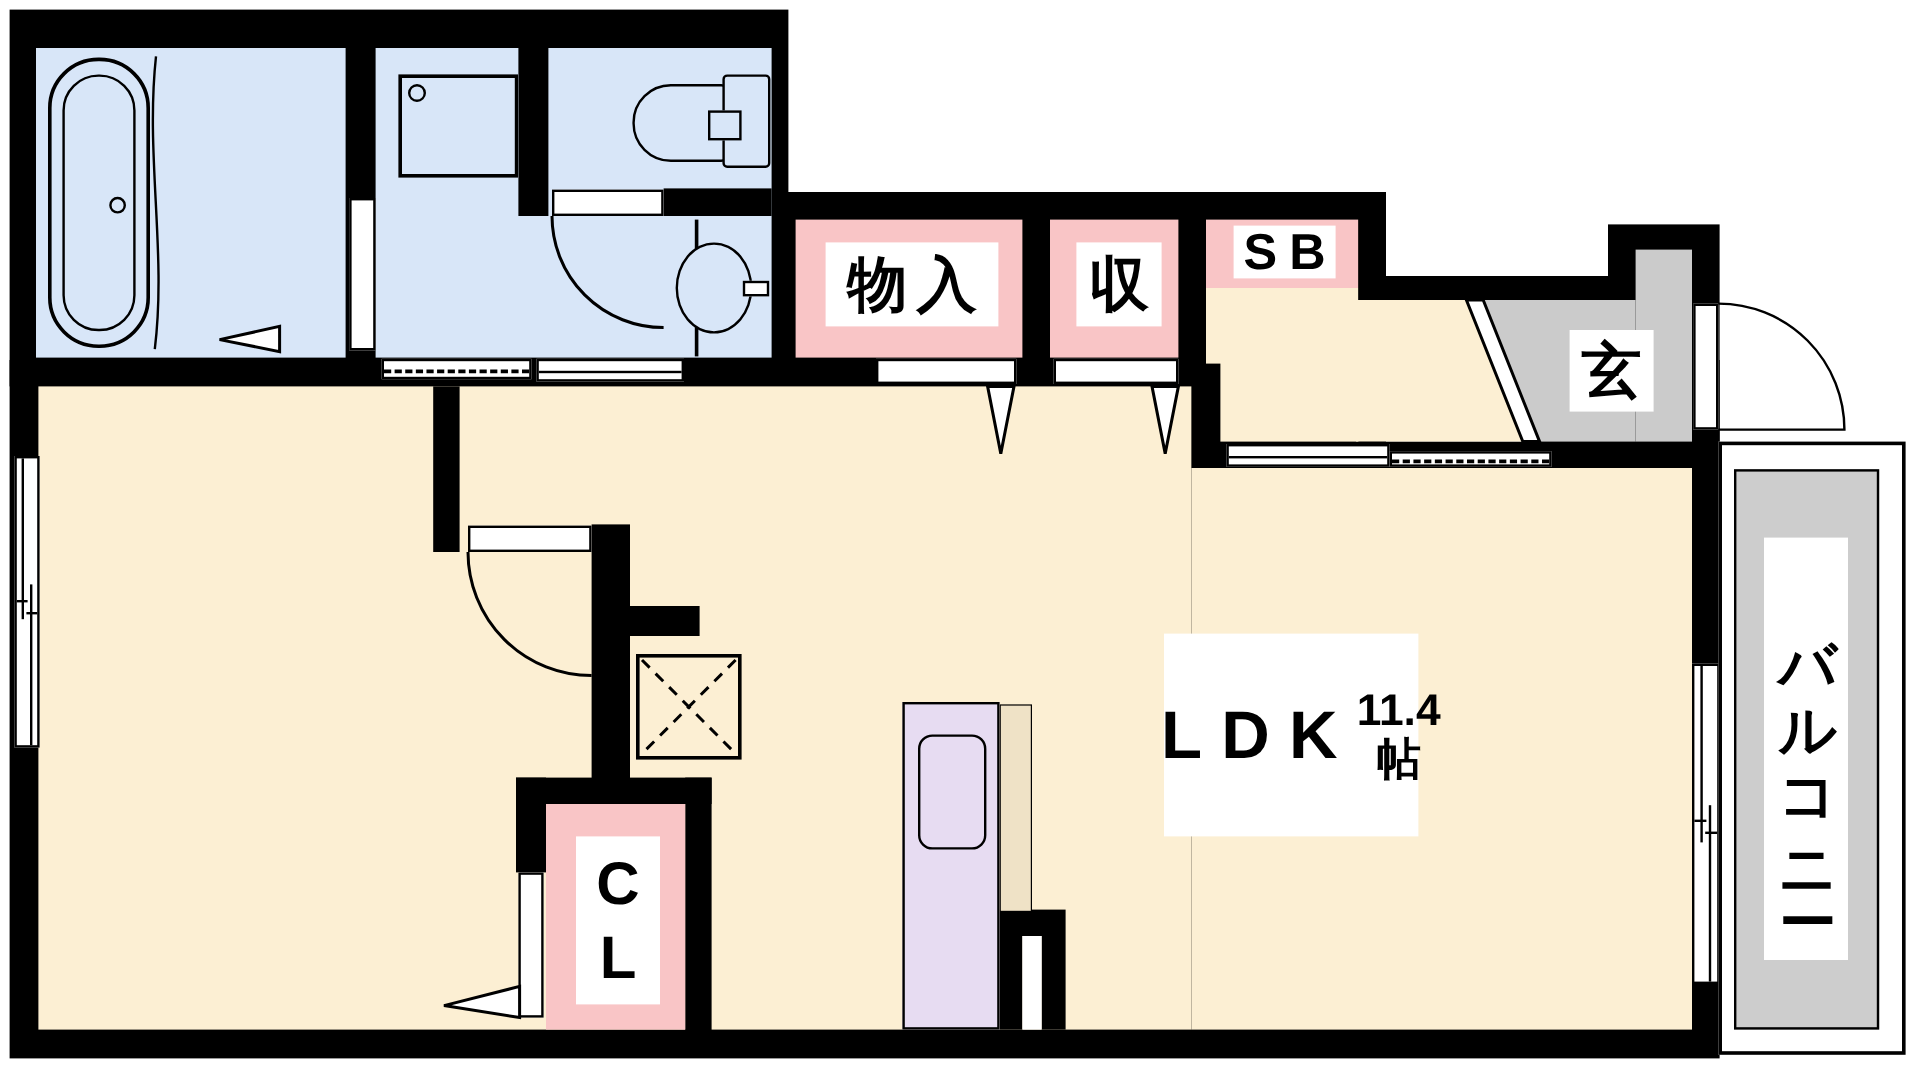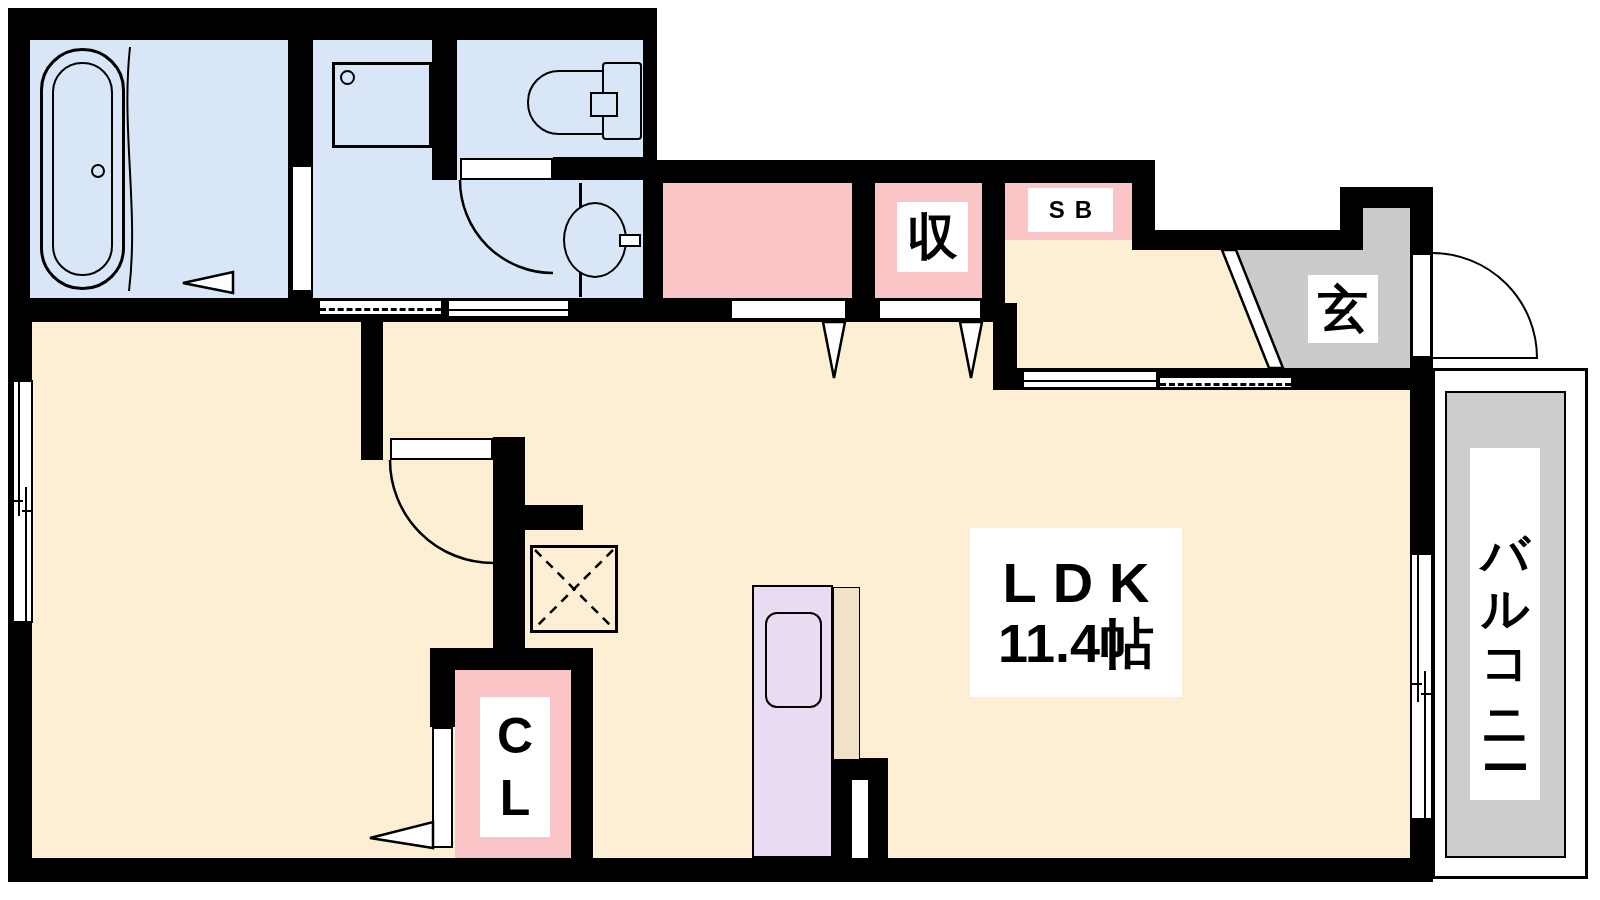--- a/index.html
+++ b/index.html
@@ -130,26 +130,27 @@
     <path d="M 1432,253 A 105,105 0 0 1 1537,358 L 1432,358" fill="none" stroke="#000" stroke-width="2"></path>
     <path d="M 130,47 C 121,130 139,210 129,291" fill="none" stroke="#000" stroke-width="2"></path>
     <polygon points="183,283 233,272 233,293" fill="#fff" stroke="#000" stroke-width="2.5"></polygon>
     <polygon points="823,322 845,322 834,378" fill="#fff" stroke="#000" stroke-width="2.5"></polygon>
     <polygon points="960,322 982,322 971,378" fill="#fff" stroke="#000" stroke-width="2.5"></polygon>
     <polygon points="370,838 433,822 433,848" fill="#fff" stroke="#000" stroke-width="2.5"></polygon>
     <line x1="535" y1="550" x2="613" y2="628" stroke="#000" stroke-width="2.5" stroke-dasharray="9 7"></line>
     <line x1="613" y1="550" x2="535" y2="628" stroke="#000" stroke-width="2.5" stroke-dasharray="9 7"></line>
   </svg>
 
-  <div class="abs label" style="left:970px;top:528px;width:212px;height:169px;flex-direction:column">
+  <div class="abs label" style="left:970px;top:528px;width:212px;height:169px;">
     <div style="font-size:56px;letter-spacing:16px;text-indent:16px">LDK</div>
-    <div style="font-size:54px">11.4帖</div>
+    <div style="font-size:37px">11.4帖</div>
   </div>
+  <div class="abs label" style="left:688px;top:202px;width:144px;height:70px;font-size:50px;letter-spacing:8px;text-indent:8px">物入</div>
   <div class="abs label" style="left:897px;top:202px;width:71px;height:70px;font-size:50px">収</div>
-  <div class="abs label" style="left:1028px;top:188px;width:85px;height:44px;font-size:24px;letter-spacing:10px;text-indent:10px">SB</div>
+  <div class="abs label" style="left:1028px;top:188px;width:85px;height:44px;font-size:42px;letter-spacing:10px;text-indent:10px">SB</div>
   <div class="abs label" style="left:1308px;top:275px;width:70px;height:68px;font-size:50px">玄</div>
   <div class="abs label" style="left:480px;top:697px;width:70px;height:140px;flex-direction:column;font-size:50px;line-height:62px">
     <div>C</div>
     <div>L</div>
   </div>
   <div class="abs label" style="left:1470px;top:448px;width:70px;height:352px;font-size:48px;writing-mode:vertical-rl;letter-spacing:6px">バルコニー</div>
 
 </div>
 
 </body></html>

